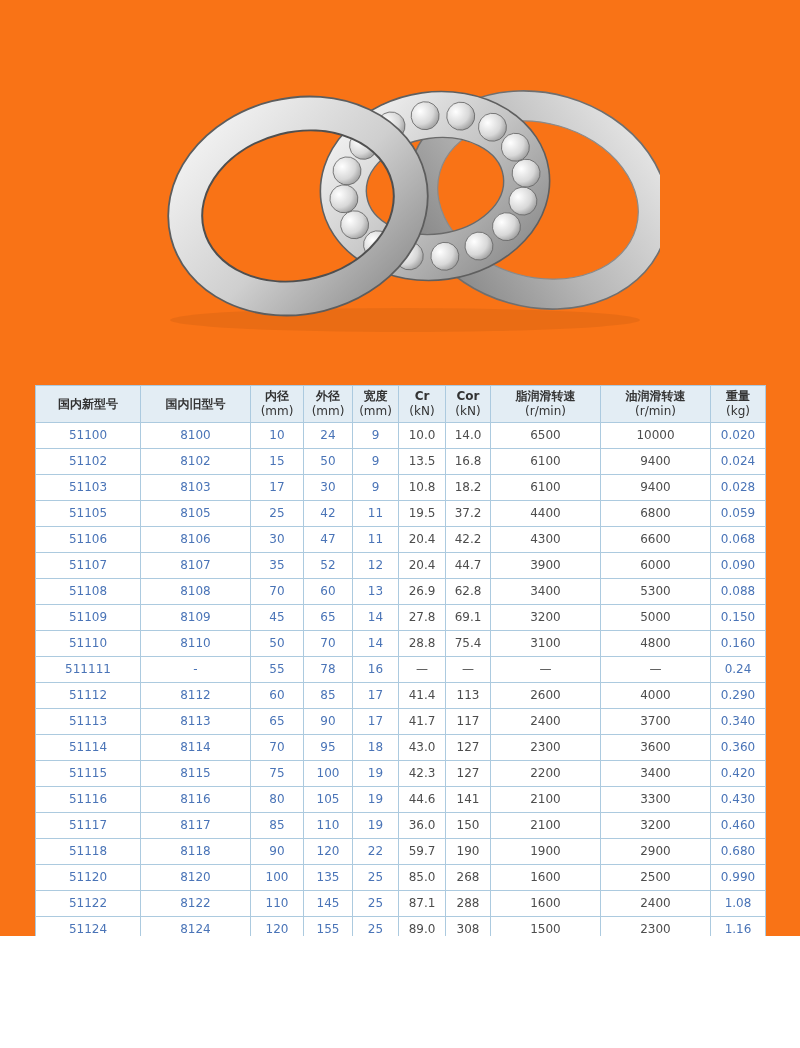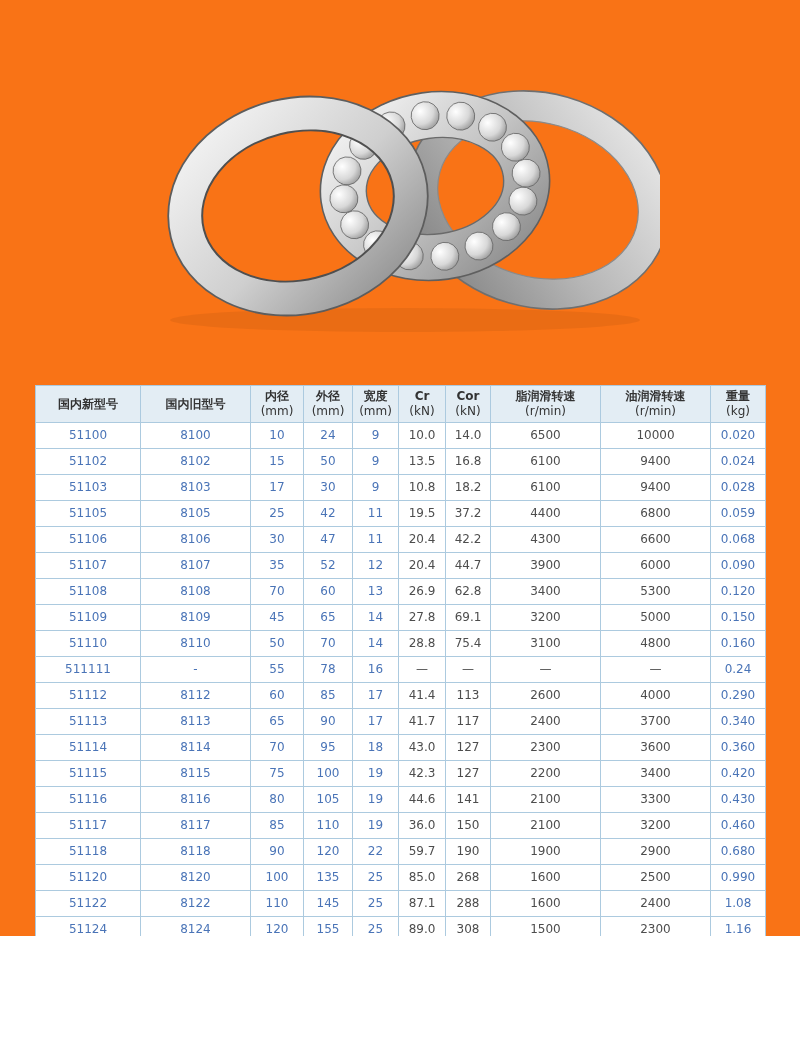--- a/index.html
+++ b/index.html
@@ -266,21 +266,21 @@
           <tr>
             <td class="c-blue">51108</td>
             <td class="c-blue">8108</td>
             <td class="c-blue">70</td>
             <td class="c-blue">60</td>
             <td class="c-blue">13</td>
             <td class="c-dark">26.9</td>
             <td class="c-dark">62.8</td>
             <td class="c-dark">3400</td>
             <td class="c-dark">5300</td>
-            <td class="c-blue">0.120</td>
+            <td class="c-blue">0.088</td>
           </tr>
           <tr>
             <td class="c-blue">51109</td>
             <td class="c-blue">8109</td>
             <td class="c-blue">45</td>
             <td class="c-blue">65</td>
             <td class="c-blue">14</td>
             <td class="c-dark">27.8</td>
             <td class="c-dark">69.1</td>
             <td class="c-dark">3200</td>

